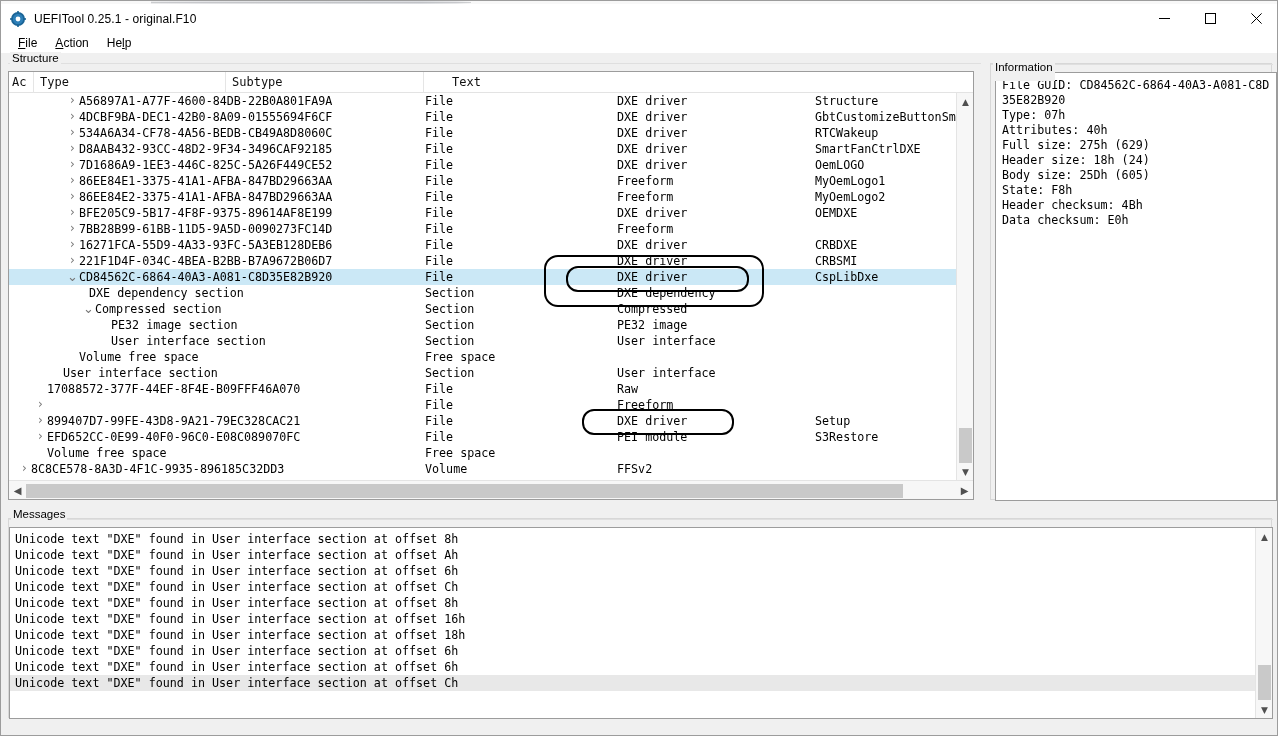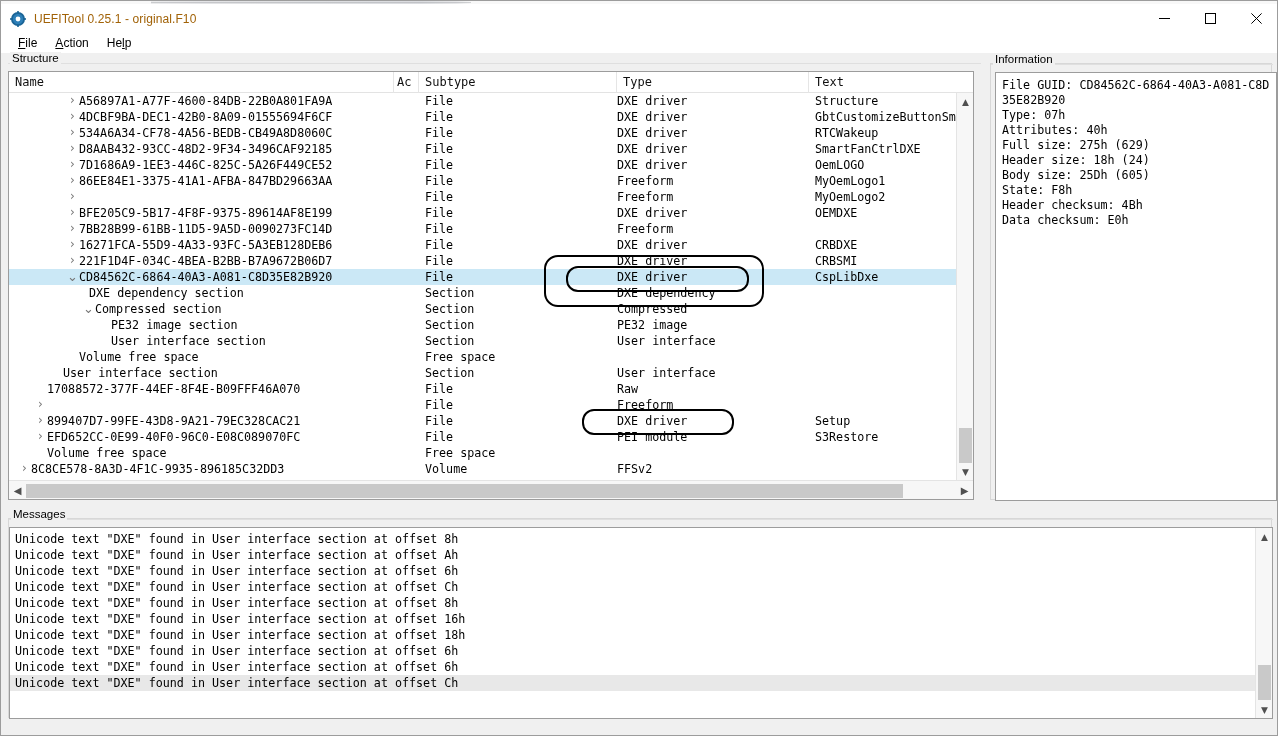--- a/index.html
+++ b/index.html
@@ -37,21 +37,21 @@
     width: 1278px; height: 29px;
     background: #ffffff;
     display: flex; align-items: center;
   }
   .title-icon {
     width: 16px; height: 16px; margin-left: 9px; margin-right: 8px;
     position: relative; flex: none;
   }
   .title-icon svg { display: block; }
   .title-text {
-    font-size: 12px; color: #a16207; white-space: nowrap;
+    font-size: 12px; color: #000000; white-space: nowrap;
     letter-spacing: .1px;
   }
   .win-controls {
     margin-left: auto; display: flex; height: 29px;
   }
   .win-btn {
     width: 46px; height: 29px;
     display: flex; align-items: center; justify-content: center;
   }
   .win-btn svg { display: block; }
@@ -114,21 +114,21 @@
     font-size: 12px; color: #101010;
     border-right: 1px solid #e5e5e5;
     padding-left: 6px;
     overflow: hidden; white-space: nowrap;
     flex: none;
   }
   .th.c-name { width: 385px; }
   .th.c-ac   { width: 25px; padding-left: 3px; }
   .th.c-type { width: 192px; }
   .th.c-sub  { width: 198px; }
-  .th.c-text { width: 147px; border-right: none; }
+  .th.c-text { width: 147px; border-right: none; margin-left: 22px; }
 
   .tv-body {
     position: absolute; top: 21px; left: 0;
     width: 948px; height: 387px;
     overflow: hidden;
   }
   .trow {
     position: relative;
     height: 16px; line-height: 16px;
     display: flex;
@@ -191,21 +191,21 @@
   }
 
   
   #info-group {
     left: 989px; top: 62px;
     width: 282px; height: 437px;
   }
   #info-group .grp-title {
     position: absolute; left: 2px; top: -11px;
     font-size: 11.5px; color: #000; background: #f0f0f0;
-    padding: 0 2px; z-index: 3;
+    padding: 8px 2px; z-index: 3;
   }
   #info-group .grp-line {
     position: absolute; left: 0; top: 0; width: 282px; height: 1px;
     background: #dfdfdf;
   }
   .infobox {
     position: absolute; left: 4px; top: 8px;
     width: 282px; height: 429px;
     background: #ffffff; border: 1px solid #9c9c9c;
     padding: 5px 6px;
@@ -313,24 +313,23 @@
     <div class="menu-item"><u>A</u><span>ction</span></div>
     <div class="menu-item">He<u>l</u><span>p</span></div>
   </div>
 
   <div class="group" id="structure-group">
     <div class="grp-line"></div>
     <div class="grp-title">Structure</div>
 
     <div class="treeview">
       <div class="tv-header">
-        <div class="th c-name">Name</div>
         <div class="th c-ac">Ac</div>
+        <div class="th c-type">Type</div>
         <div class="th c-sub">Subtype</div>
-        <div class="th c-type">Type</div>
         <div class="th c-text">Text</div>
       </div>
 
       <div class="tv-body" id="tree-body">
           <div class="trow">
             <div class="tc c-name">
               <span class="chev" style="left: 58px; font-size: 12px;">›</span>
               <span class="nm" style="left: 70px;">A56897A1-A77F-4600-84DB-22B0A801FA9A</span>
             </div>
             <div class="tc c-ac"></div>
@@ -384,20 +383,21 @@
               <span class="nm" style="left: 70px;">86EE84E1-3375-41A1-AFBA-847BD29663AA</span>
             </div>
             <div class="tc c-ac"></div>
             <div class="tc c-type">File</div>
             <div class="tc c-sub">Freeform</div>
             <div class="tc c-text">MyOemLogo1</div>
           </div>
           <div class="trow">
             <div class="tc c-name">
               <span class="chev" style="left: 58px; font-size: 12px;">›</span>
+              <span class="nm" style="left: 70px;">86EE84E2-3375-41A1-AFBA-847BD29663AA</span>
             </div>
             <div class="tc c-ac"></div>
             <div class="tc c-type">File</div>
             <div class="tc c-sub">Freeform</div>
             <div class="tc c-text">MyOemLogo2</div>
           </div>
           <div class="trow">
             <div class="tc c-name">
               <span class="chev" style="left: 58px; font-size: 12px;">›</span>
               <span class="nm" style="left: 70px;">BFE205C9-5B17-4F8F-9375-89614AF8E199</span>

